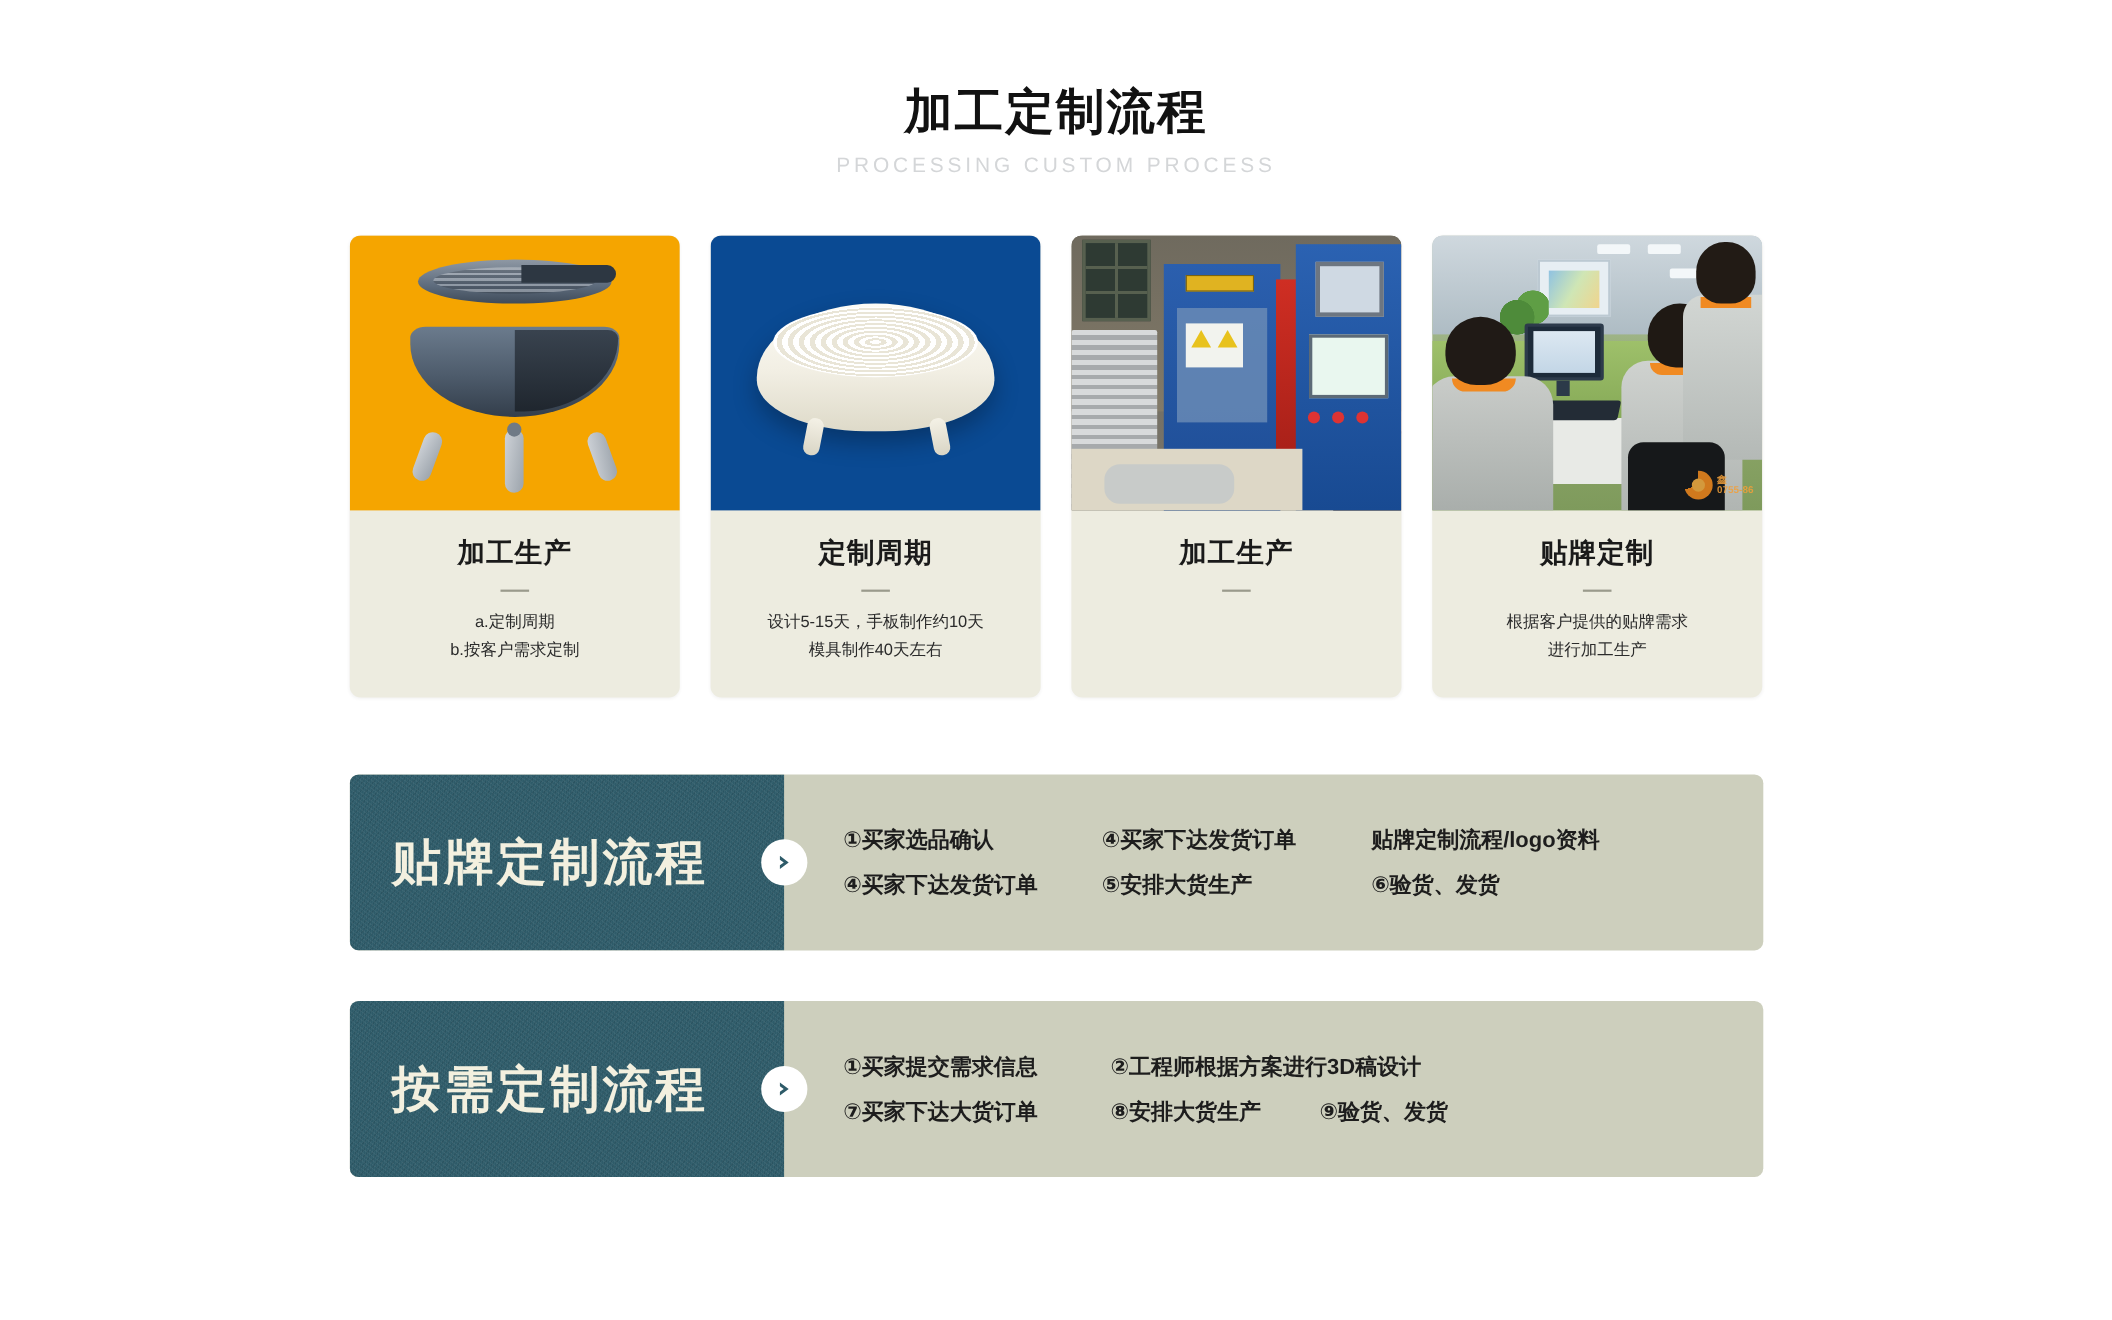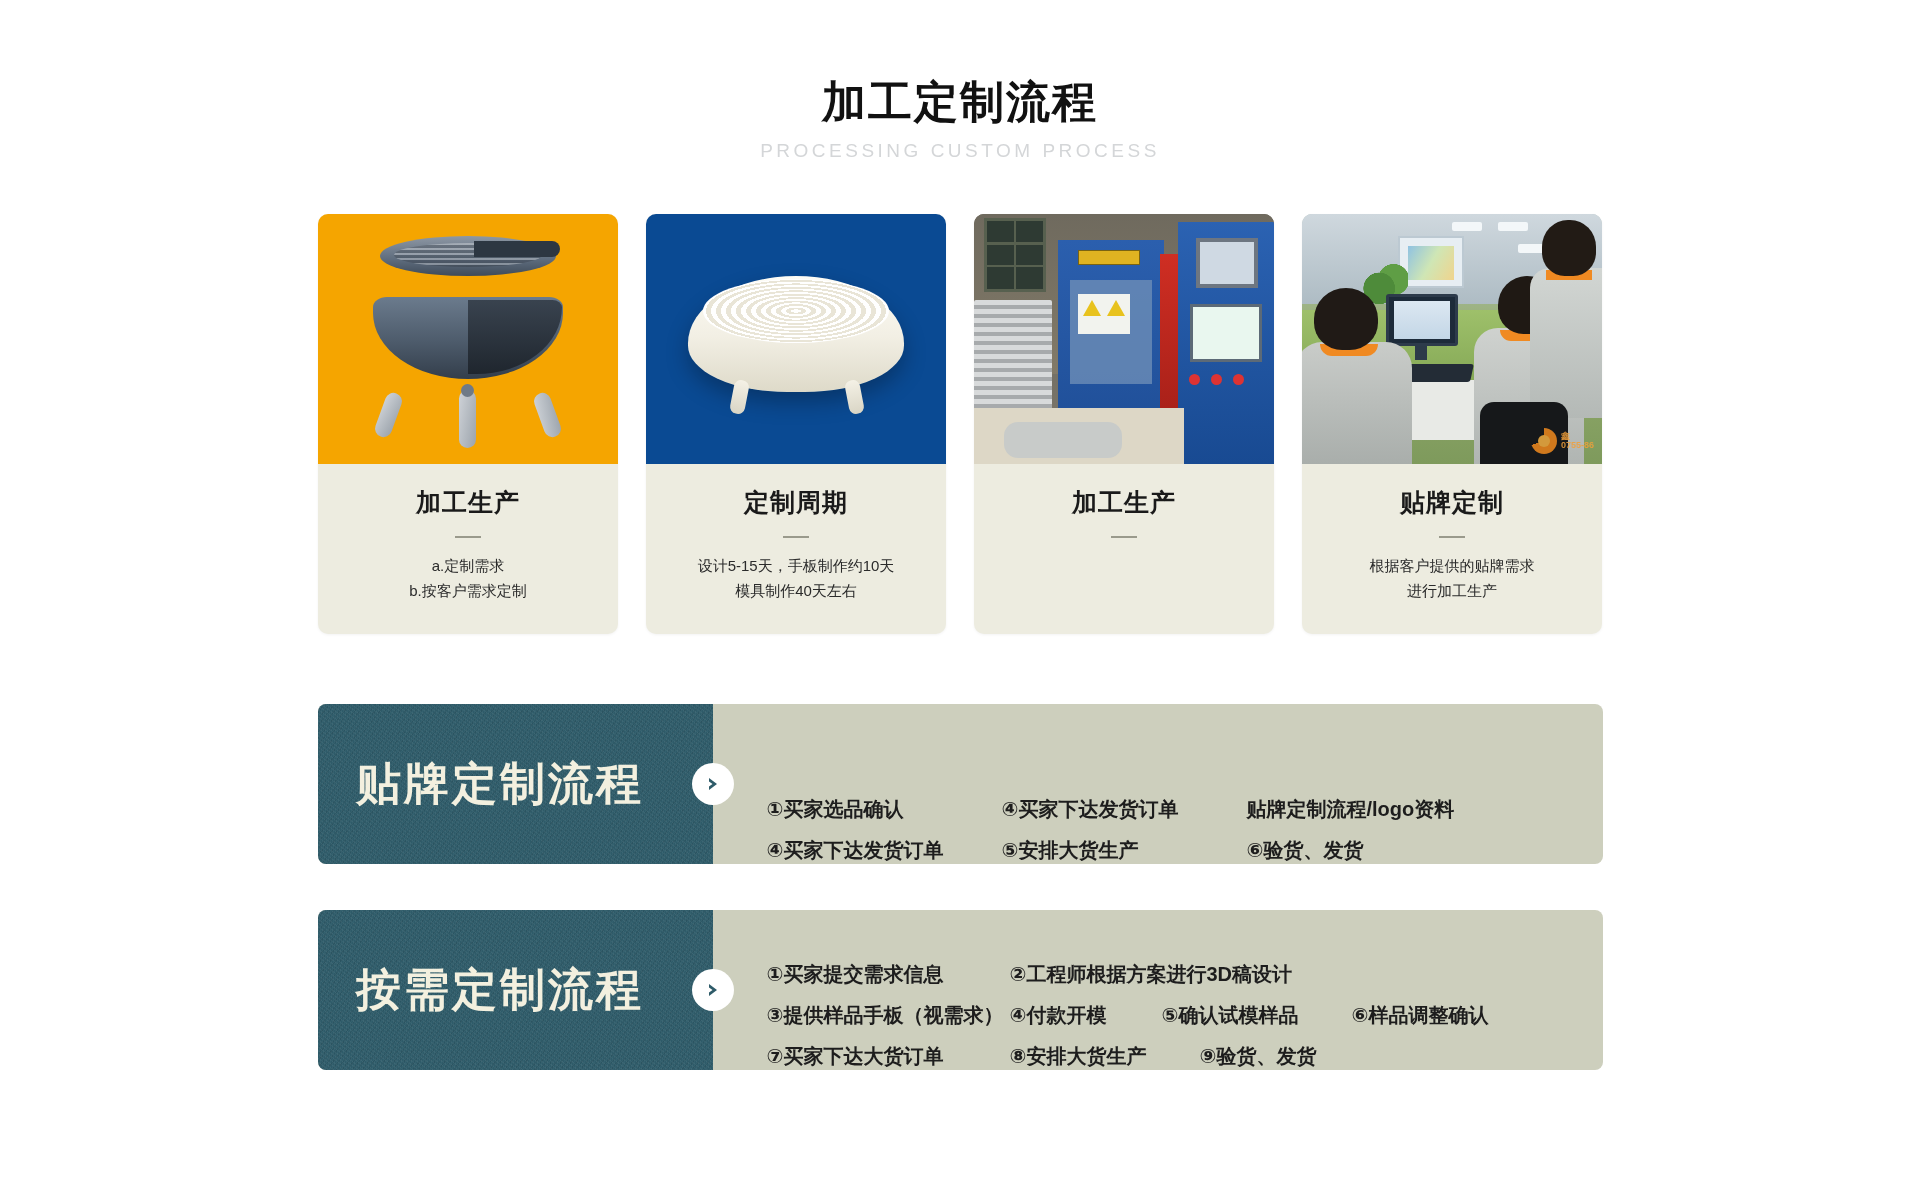--- a/index.html
+++ b/index.html
@@ -249,21 +249,21 @@
   .banner-arrow {
     position: absolute; right: -21px; top: 50%;
     transform: translateY(-50%);
     width: 42px; height: 42px; border-radius: 50%;
     background: #ffffff;
     display: flex; align-items: center; justify-content: center;
   }
   .banner-arrow svg { display: block; }
   .banner-steps {
     flex: 1;
-    display: flex; flex-direction: column; justify-content: flex-end;
+    display: flex; flex-direction: column; justify-content: center;
     padding: 0 34px 0 54px;
     gap: 14px;
   }
   .step-row { display: flex; align-items: center; }
   .step {
     font-size: 20px; font-weight: bold; color: #1d1d1d;
     white-space: nowrap;
   }
 </style>
 </head>
@@ -285,21 +285,21 @@
         <div class="ex-bowl"></div>
         <div class="ex-bowl-dark"></div>
         <div class="ex-leg l"></div>
         <div class="ex-leg c"></div>
         <div class="ex-leg r"></div>
       </div>
       <div class="card-body">
         <div class="card-title">加工生产</div>
         <div class="card-rule"></div>
         <div class="card-desc">
-          <div>a.定制需求</div>
+          <div>a.定制周期</div>
           <div>b.按客户需求定制</div>
         </div>
       </div>
     </div>
 
     <div class="card">
       <div class="card-media art-blue">
         <div class="proto">
           <div class="proto-top"></div>
         </div>
@@ -422,26 +422,20 @@
             <path d="M6 4 L14 10 L6 16 L6 12.5 L9.5 10 L6 7.5 Z" fill="#2e5b69"></path>
           </svg>
         </div>
       </div>
       <div class="banner-steps">
         <div class="step-row">
           <div class="step" style="width:243px">①买家提交需求信息</div>
           <div class="step">②工程师根据方案进行3D稿设计</div>
         </div>
         <div class="step-row">
-          <div class="step" style="width:243px">③提供样品手板（视需求）</div>
-          <div class="step" style="width:152px">④付款开模</div>
-          <div class="step" style="width:190px">⑤确认试模样品</div>
-          <div class="step">⑥样品调整确认</div>
-        </div>
-        <div class="step-row">
           <div class="step" style="width:243px">⑦买家下达大货订单</div>
           <div class="step" style="width:190px">⑧安排大货生产</div>
           <div class="step">⑨验货、发货</div>
         </div>
       </div>
     </div>
 
   </div>
 
 </div>

